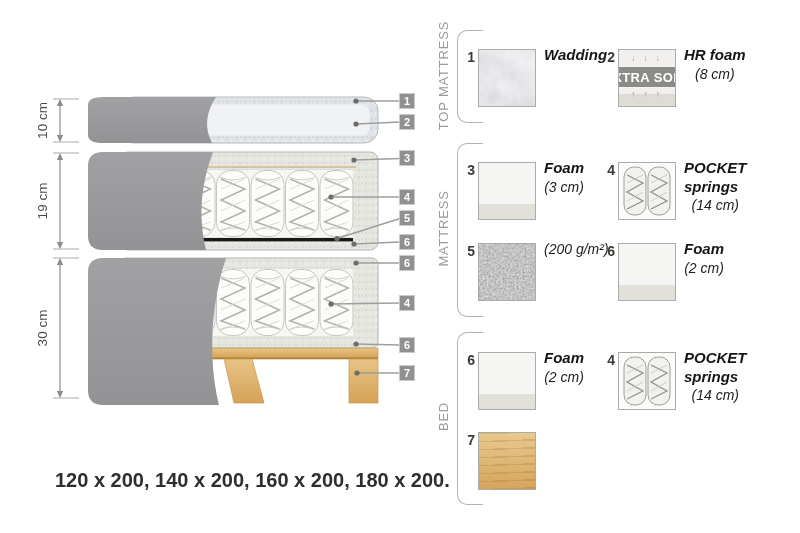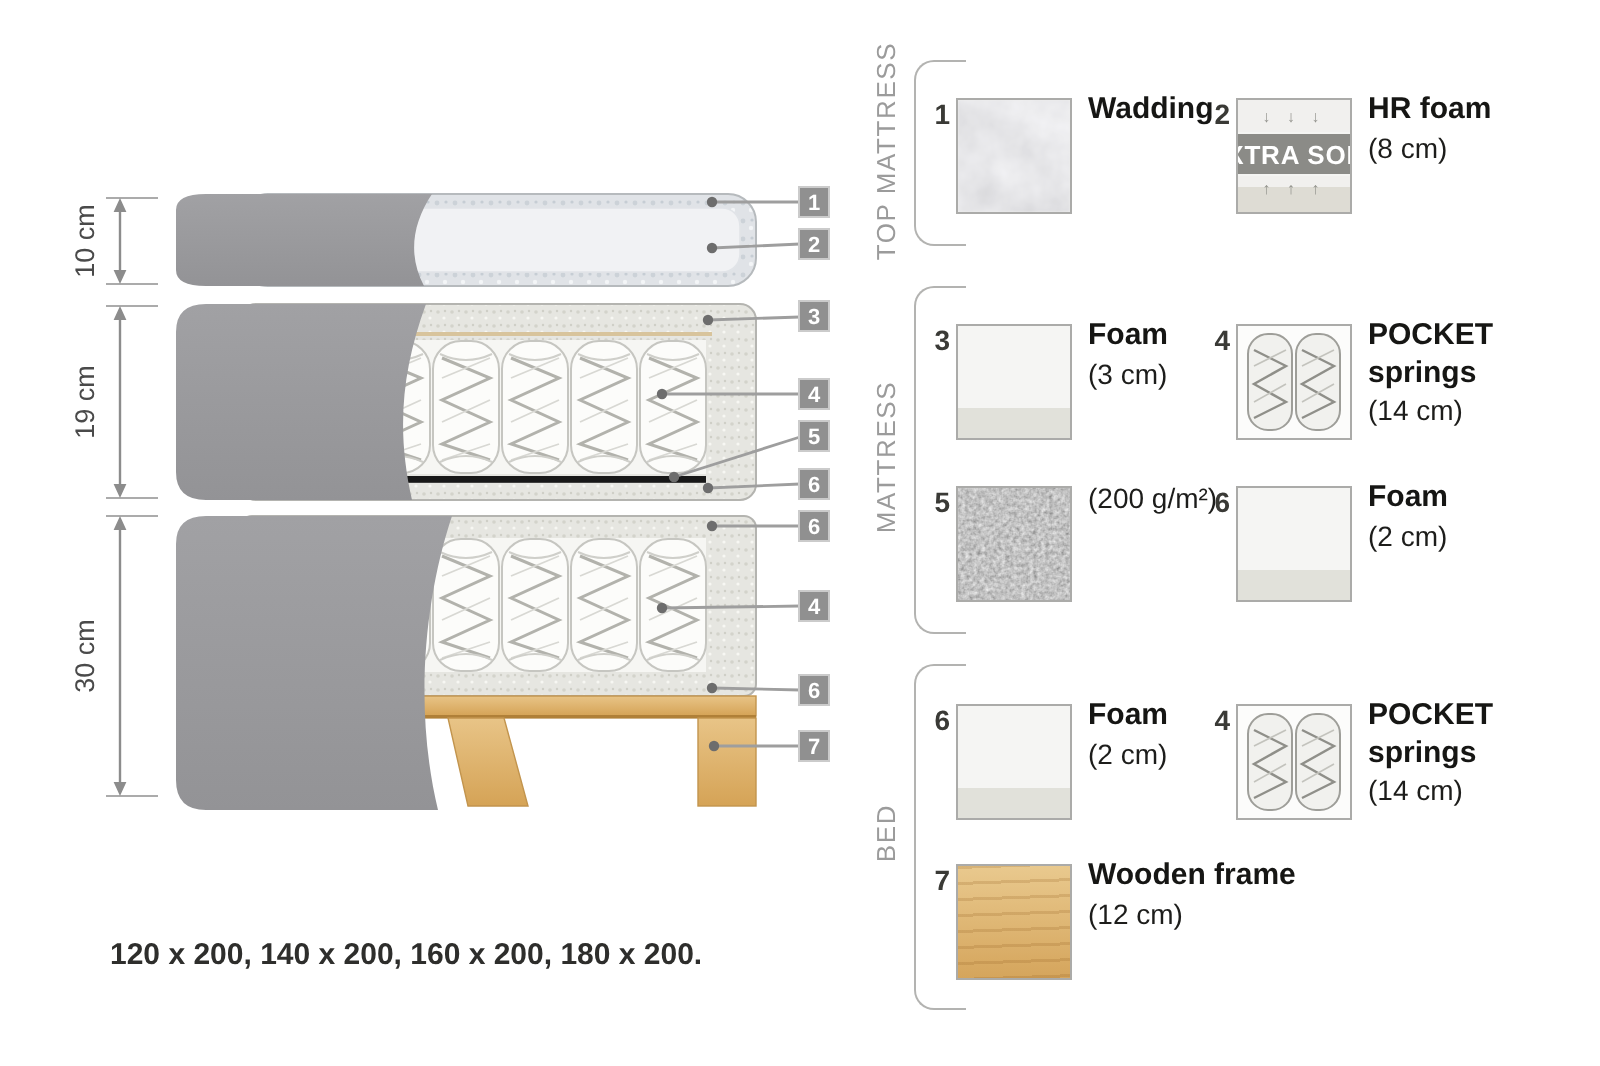--- a/index.html
+++ b/index.html
@@ -9,35 +9,35 @@
   .diagram{position:absolute;left:0;top:0;}
   .defsonly{position:absolute;width:0;height:0;}
   
   .bracket{position:absolute;width:26px;border-left:1.5px solid #b3b3b1;border-top:1.5px solid #b3b3b1;
            border-bottom:1.5px solid #b3b3b1;border-radius:10px 0 0 10px;box-sizing:border-box;}
   .vlabel{position:absolute;width:140px;text-align:center;color:#9b9b9b;font-size:13px;
           letter-spacing:0.8px;white-space:nowrap;transform:rotate(-90deg);}
   .item{position:absolute;display:flex;align-items:flex-start;}
   .num{font-weight:bold;font-size:14px;color:#3a3a36;width:20px;text-align:right;padding-right:3px;padding-top:0px;flex:none;}
   .swatch{width:58px;height:58px;border:1px solid #ababa9;box-sizing:border-box;position:relative;flex:none;overflow:hidden;}
-  .txt{margin-left:8px;margin-top:-3px;}
+  .txt{margin-left:8px;margin-top:-3px;font-style:italic;}
   .t{font-weight:bold;font-size:15px;color:#161614;line-height:18.5px;white-space:pre-line;}
-  .s{font-size:14px;color:#1d1d1b;line-height:18px;}
+  .s{font-size:14px;color:#1d1d1b;line-height:18px;text-align:center;}
   .foamsw{background:linear-gradient(180deg,#f5f5f3 0 73%,#e1e1da 73% 100%);}
   .hrfoamsw{background:linear-gradient(180deg,#f1f0ee 0 78%,#dedcd4 78% 100%);
             display:flex;flex-direction:column;align-items:center;}
   .hrfoamsw .arr{color:#94948e;font-size:8px;letter-spacing:3px;line-height:8px;margin-top:5px;}
   .hrfoamsw .arr:last-child{margin-top:3px;}
   .hrfoamsw .badge{background:#8b8b87;color:#fff;font-size:13px;font-weight:bold;letter-spacing:0.4px;
                    padding:2.5px 4px;margin-top:3px;white-space:nowrap;border:1px solid #f4f4f2;}
   .woodsw{background:repeating-linear-gradient(178deg, rgba(150,98,35,0.22) 0 1.5px, rgba(0,0,0,0) 1.5px 8px),
                     linear-gradient(180deg,#e9c98e,#d5a55c);}
   .feltsw{background:#6a6a6a;}
   .availcap{position:absolute;left:58px;top:451px;font-size:13.5px;color:#8e8e8c;}
-  .availlist{position:absolute;left:55px;top:469px;font-size:15px;color:#2e2e2c;font-weight:700;}
+  .availlist{position:absolute;left:55px;top:469px;font-size:20px;color:#2e2e2c;font-weight:700;}
 </style>
 </head>
 <body>
 
 <div class="stage">
 
   <svg class="defsonly" aria-hidden="true">
     <defs>
       <linearGradient id="coverGrad" x1="0" y1="0" x2="0" y2="1">
         <stop offset="0" stop-color="#a1a1a4"></stop>
@@ -345,21 +345,17 @@
     <div class="txt">
       <div class="t">POCKET
 springs</div>
       <div class="s">(14 cm)</div>
     </div>
   </div>
 
   <div class="item" style="left:455px;top:432px;">
     <div class="num">7</div>
     <div class="swatch woodsw"></div>
-    <div class="txt">
-      <div class="t">Wooden frame</div>
-      <div class="s">(12 cm)</div>
-    </div>
   </div>
 
   <div class="availlist">120 x 200, 140 x 200, 160 x 200, 180 x 200.</div>
 
 </div>
 
 </body></html>

